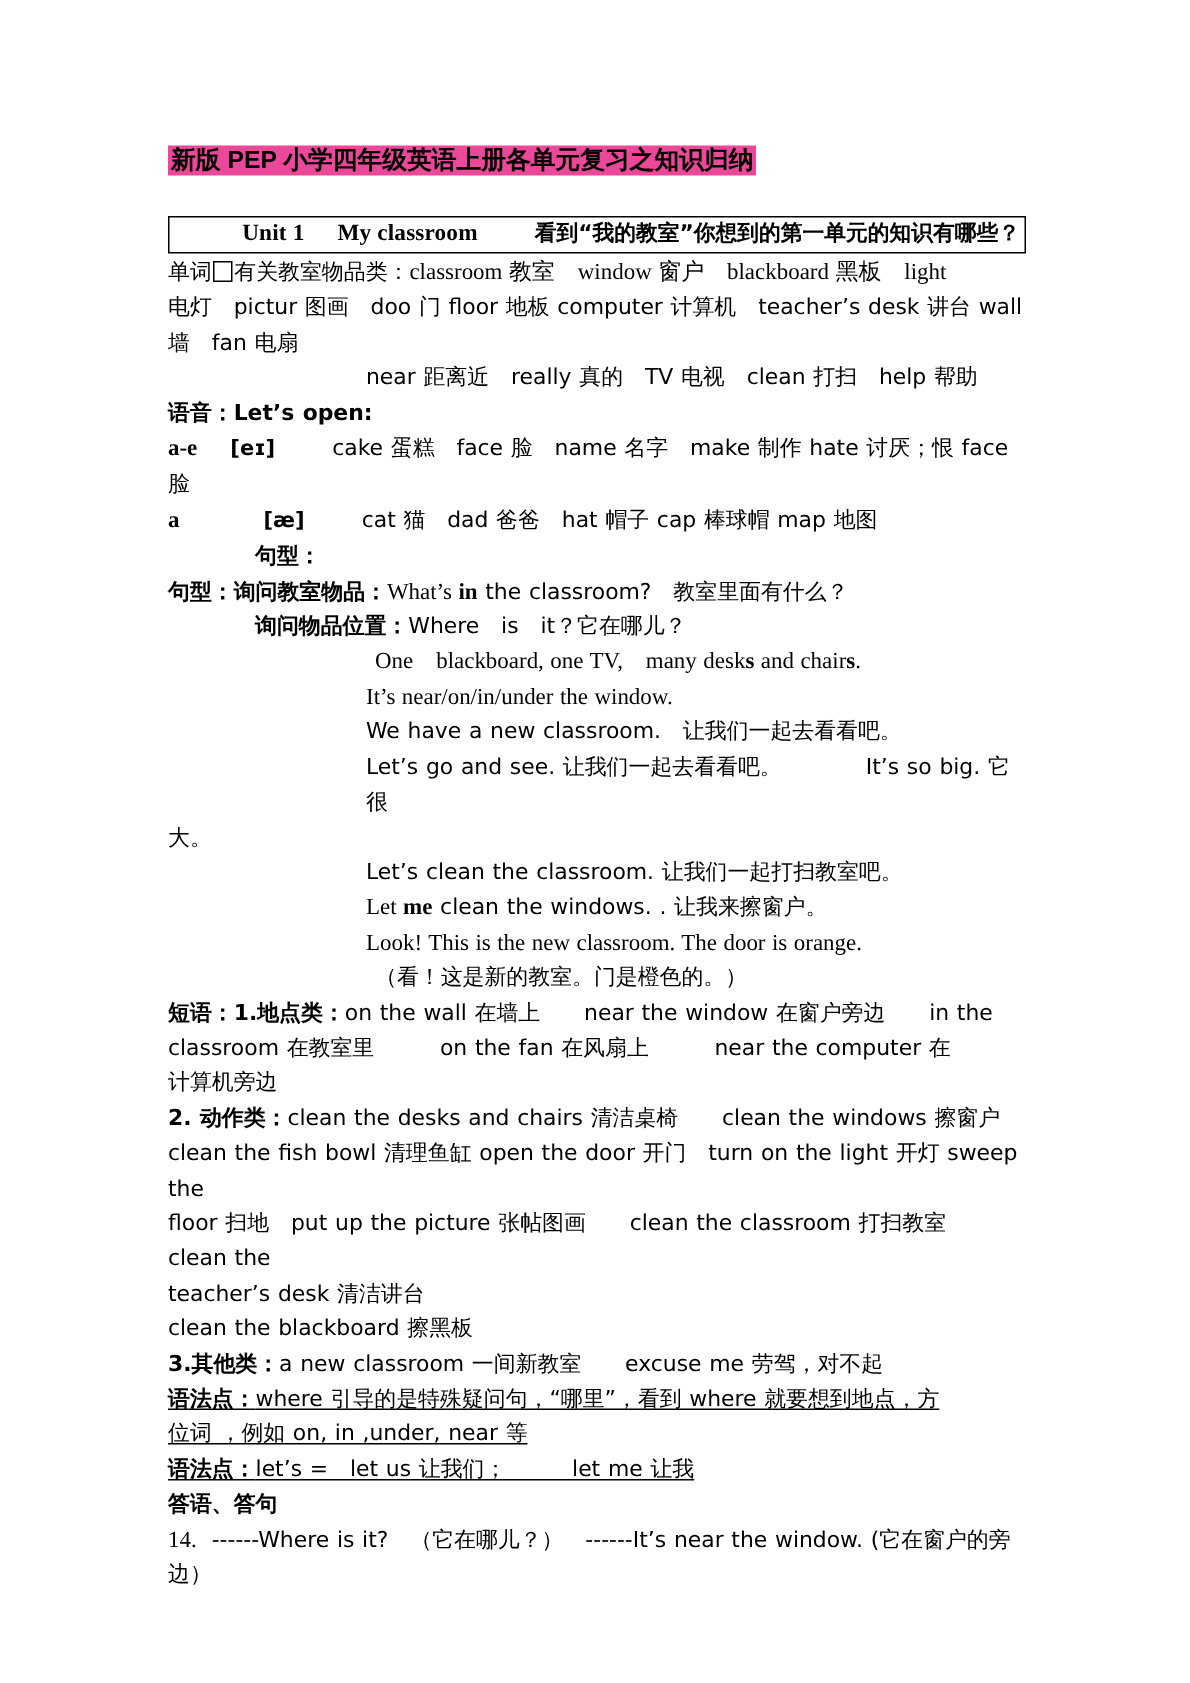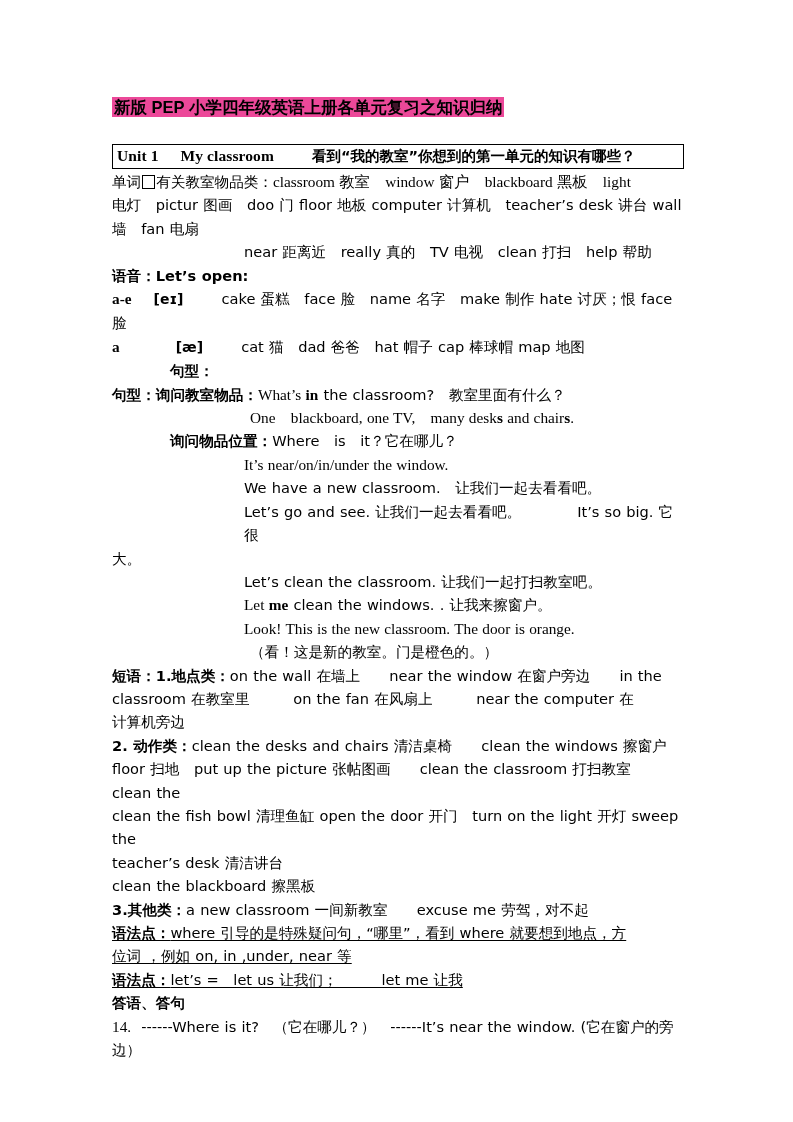--- a/index.html
+++ b/index.html
@@ -38,27 +38,28 @@
     white-space: nowrap;
   }
   .doc-title .hl {
     background: #ec4899;
     padding: 1px 2px;
   }
 
   
   .unit-box {
     border: 1.3px solid #000;
-    padding: 1px 18px 2px 4px;
+    padding: 1px 3px 2px 4px;
     display: block;
     font-size: 15.5px;
     line-height: 19px;
     margin-bottom: 1px;
     white-space: nowrap;
     overflow: hidden;
+    text-align: right;
   }
   .unit-box .en {
     font-weight: bold;
     letter-spacing: 0.1px;
   }
   .unit-box .cn {
     font-family: "DejaVu Sans", "Liberation Sans", sans-serif;
     font-weight: bold;
     font-size: 14.5px;
   }
@@ -138,24 +139,24 @@
     <p class="line"><span class="b">a-e</span><span class="sp2"></span><span class="ipa">[eɪ]</span><span class="sp3"></span><span class="cn">cake 蛋糕　face 脸　name 名字　make 制作 hate 讨厌；恨 face</span></p>
 
     <p class="line"><span class="cn">脸</span></p>
 
     <p class="line"><span class="b">a</span><span class="sp4"></span><span class="ipa">[æ]</span><span class="sp3"></span><span class="cn">cat 猫　dad 爸爸　hat 帽子 cap 棒球帽 map 地图</span></p>
 
     <p class="line ind1"><span class="cnb">句型：</span></p>
 
     <p class="line"><span class="cnb">句型：</span><span class="cnb">询问教室物品：</span><span>What’s </span><span class="b">in</span><span class="cn"> the classroom?　教室里面有什么？</span></p>
 
+    <p class="line ind1"><span class="cnb">询问物品位置：</span><span class="cn">Where　is　it？它在哪儿？</span></p>
+
     <p class="line ind4"><span>One　blackboard, one TV,　many desk</span><span class="b">s</span><span> and chair</span><span class="b">s</span><span>.</span></p>
 
-    <p class="line ind1"><span class="cnb">询问物品位置：</span><span class="cn">Where　is　it？它在哪儿？</span></p>
-
     <p class="line ind3"><span>It’s near/on/in/under the window.</span></p>
 
     <p class="line ind3"><span class="cn">We have a new classroom.　让我们一起去看看吧。</span></p>
 
     <p class="line ind3"><span class="cn">Let’s go and see. 让我们一起去看看吧。</span><span class="sp4"></span><span class="cn">It’s so big. 它很</span></p>
 
     <p class="line"><span class="cn">大。</span></p>
 
     <p class="line ind3"><span class="cn">Let’s clean the classroom. 让我们一起打扫教室吧。</span></p>
 
@@ -166,23 +167,23 @@
     <p class="line ind4"><span class="cn">（看！这是新的教室。门是橙色的。）</span></p>
 
     <p class="line"><span class="cnb">短语：</span><span class="cnb">1.地点类：</span><span class="cn">on the wall 在墙上　　near the window 在窗户旁边　　in the</span></p>
 
     <p class="line"><span class="cn">classroom 在教室里　　　on the fan 在风扇上　　　near the computer 在</span></p>
 
     <p class="line"><span class="cn">计算机旁边</span></p>
 
     <p class="line"><span class="cnb">2. 动作类：</span><span class="cn">clean the desks and chairs 清洁桌椅　　clean the windows 擦窗户</span></p>
 
+    <p class="line"><span class="cn">clean the fish bowl 清理鱼缸 open the door 开门　turn on the light 开灯 sweep the</span></p>
+
     <p class="line"><span class="cn">floor 扫地　put up the picture 张帖图画　　clean the classroom 打扫教室　clean the</span></p>
-
-    <p class="line"><span class="cn">clean the fish bowl 清理鱼缸 open the door 开门　turn on the light 开灯 sweep the</span></p>
 
     <p class="line"><span class="cn">teacher’s desk 清洁讲台</span></p>
 
 
     <p class="line"><span class="cn">clean the blackboard 擦黑板</span></p>
 
     <p class="line"><span class="cnb">3.其他类：</span><span class="cn">a new classroom 一间新教室　　excuse me 劳驾，对不起</span></p>
 
     <p class="line underlined-block"><span><span class="cnb">语法点：</span><span class="cn">where 引导的是特殊疑问句，“哪里”，看到 where 就要想到地点，方</span></span></p>
 

